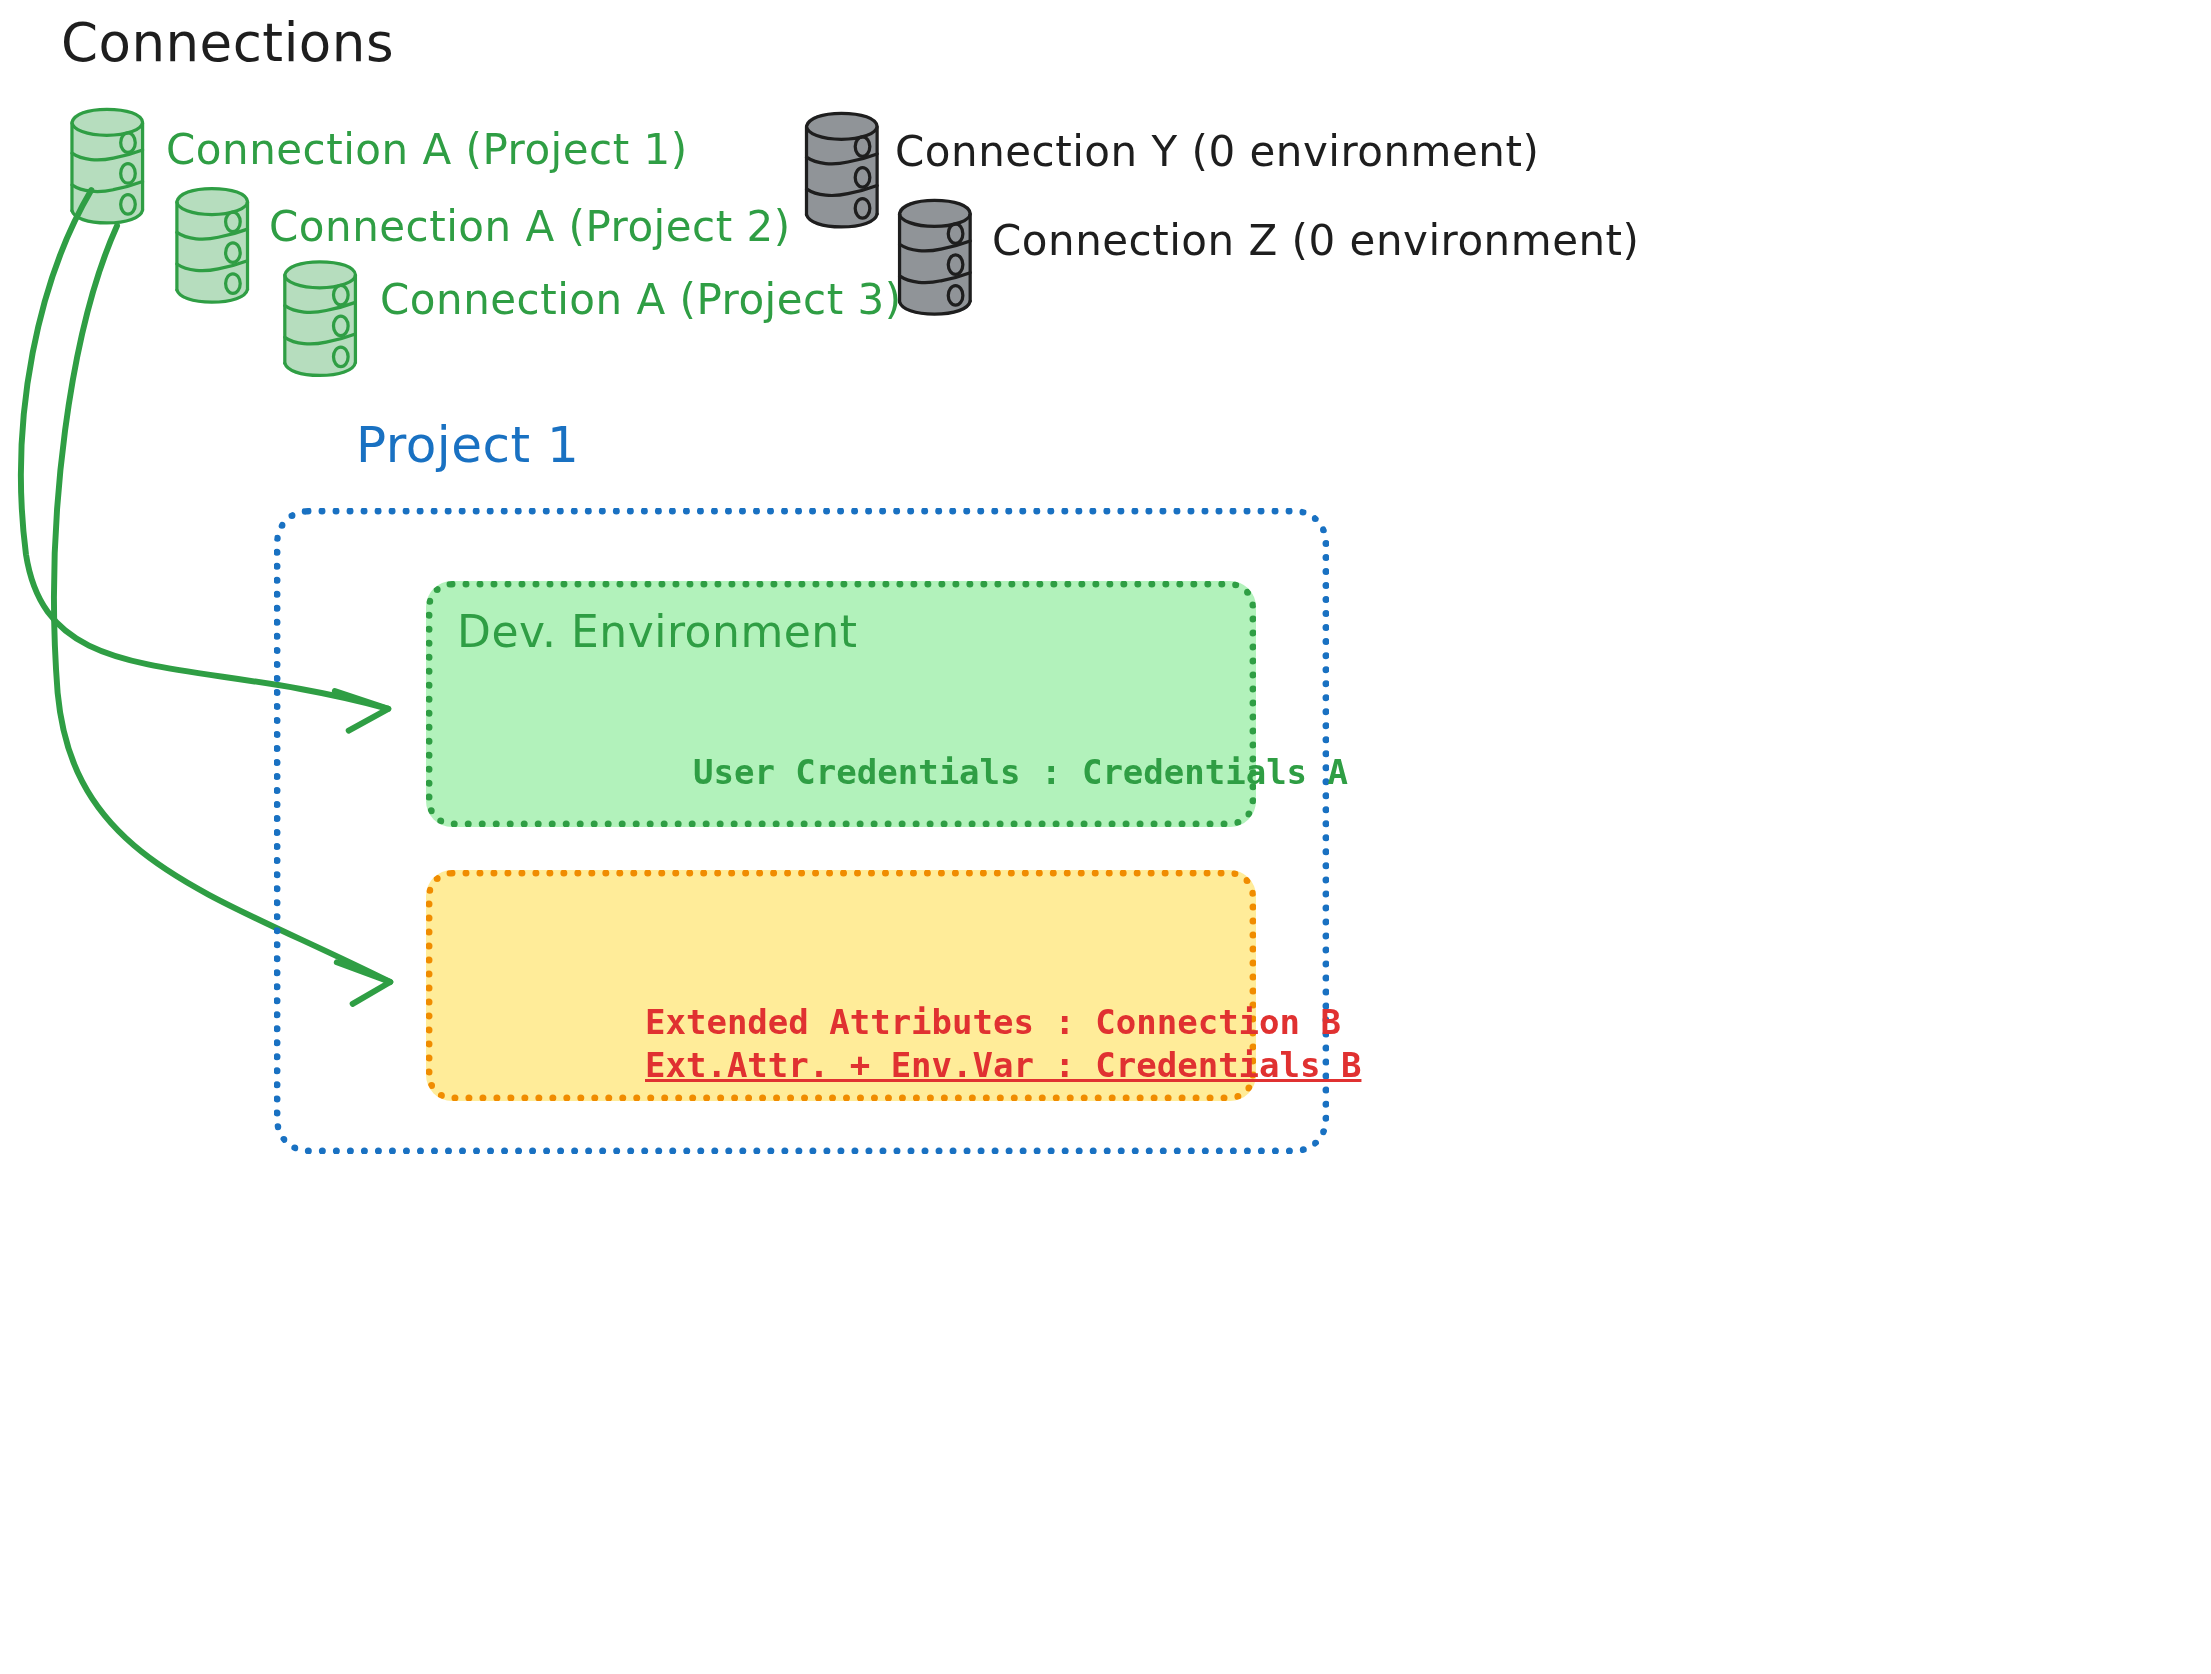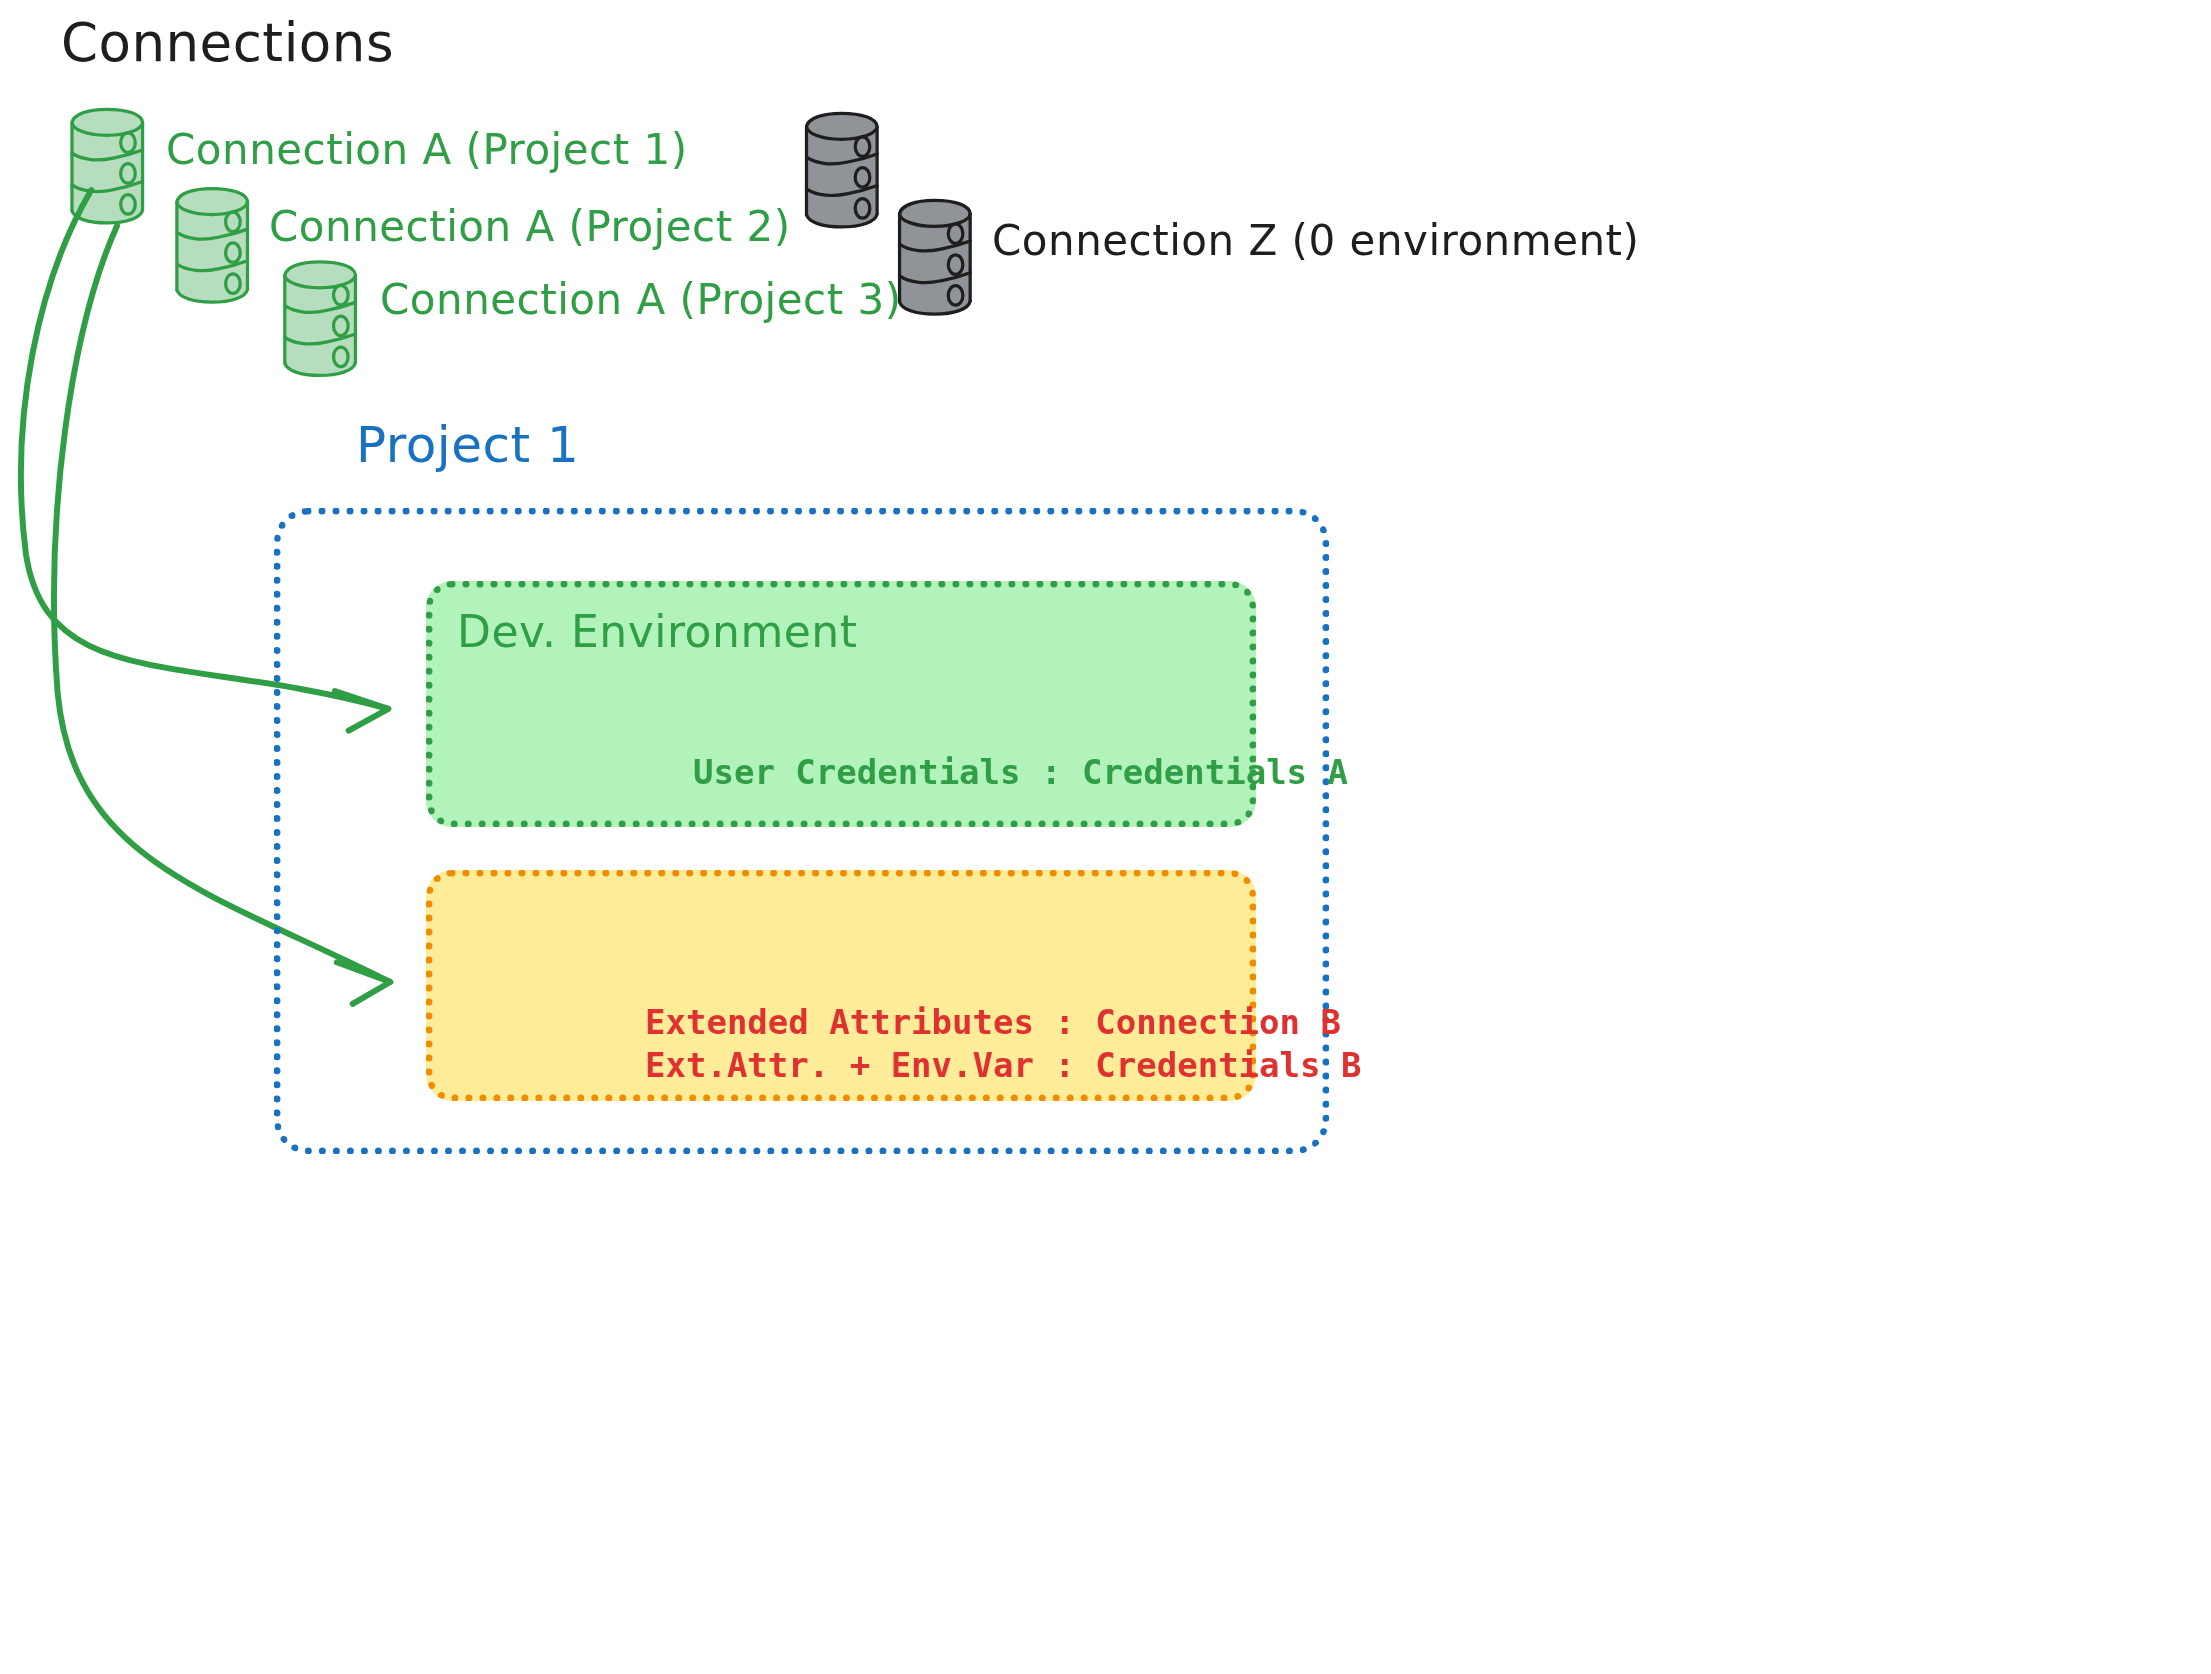--- a/index.html
+++ b/index.html
@@ -165,28 +165,29 @@
       <path d="M394,992 L340,972 M394,992 L356,1014" fill="none" stroke="#2f9e44" stroke-width="6" stroke-linecap="round"></path>
     </g>
   </svg>
 
   <div class="hand title-connections">Connections</div>
 
   <div class="hand lbl-green" style="left:166px; top:125px;">Connection A (Project 1)</div>
   <div class="hand lbl-green" style="left:269px; top:202px;">Connection A (Project 2)</div>
   <div class="hand lbl-green" style="left:380px; top:275px;">Connection A (Project 3)</div>
 
+  <div class="hand lbl-black" style="left:895px; top:127px;">Connection Y (0 environment)</div>
   <div class="hand lbl-black" style="left:992px; top:216px;">Connection Z (0 environment)</div>
 
   <div class="hand lbl-project">Project 1</div>
 
   <div class="box-project"></div>
 
   <div class="box-dev"></div>
   <div class="hand lbl-dev">Dev. Environment</div>
   <div class="mono mono-green" style="left:693px; top:752px;">User Credentials : Credentials A</div>
 
   <div class="box-prod"></div>
   <div class="mono mono-red" style="left:645px; top:1002px;">Extended Attributes : Connection B</div>
-  <div class="mono mono-red" style="left:645px; top:1045px;">Ext.Attr. + Env.Var : Credentials B</div>
+  <div class="mono mono-red" style="left:645px; top:1045px;text-decoration:underline;">Ext.Attr. + Env.Var : Credentials B</div>
 
 </div>
 
 
 </body></html>

